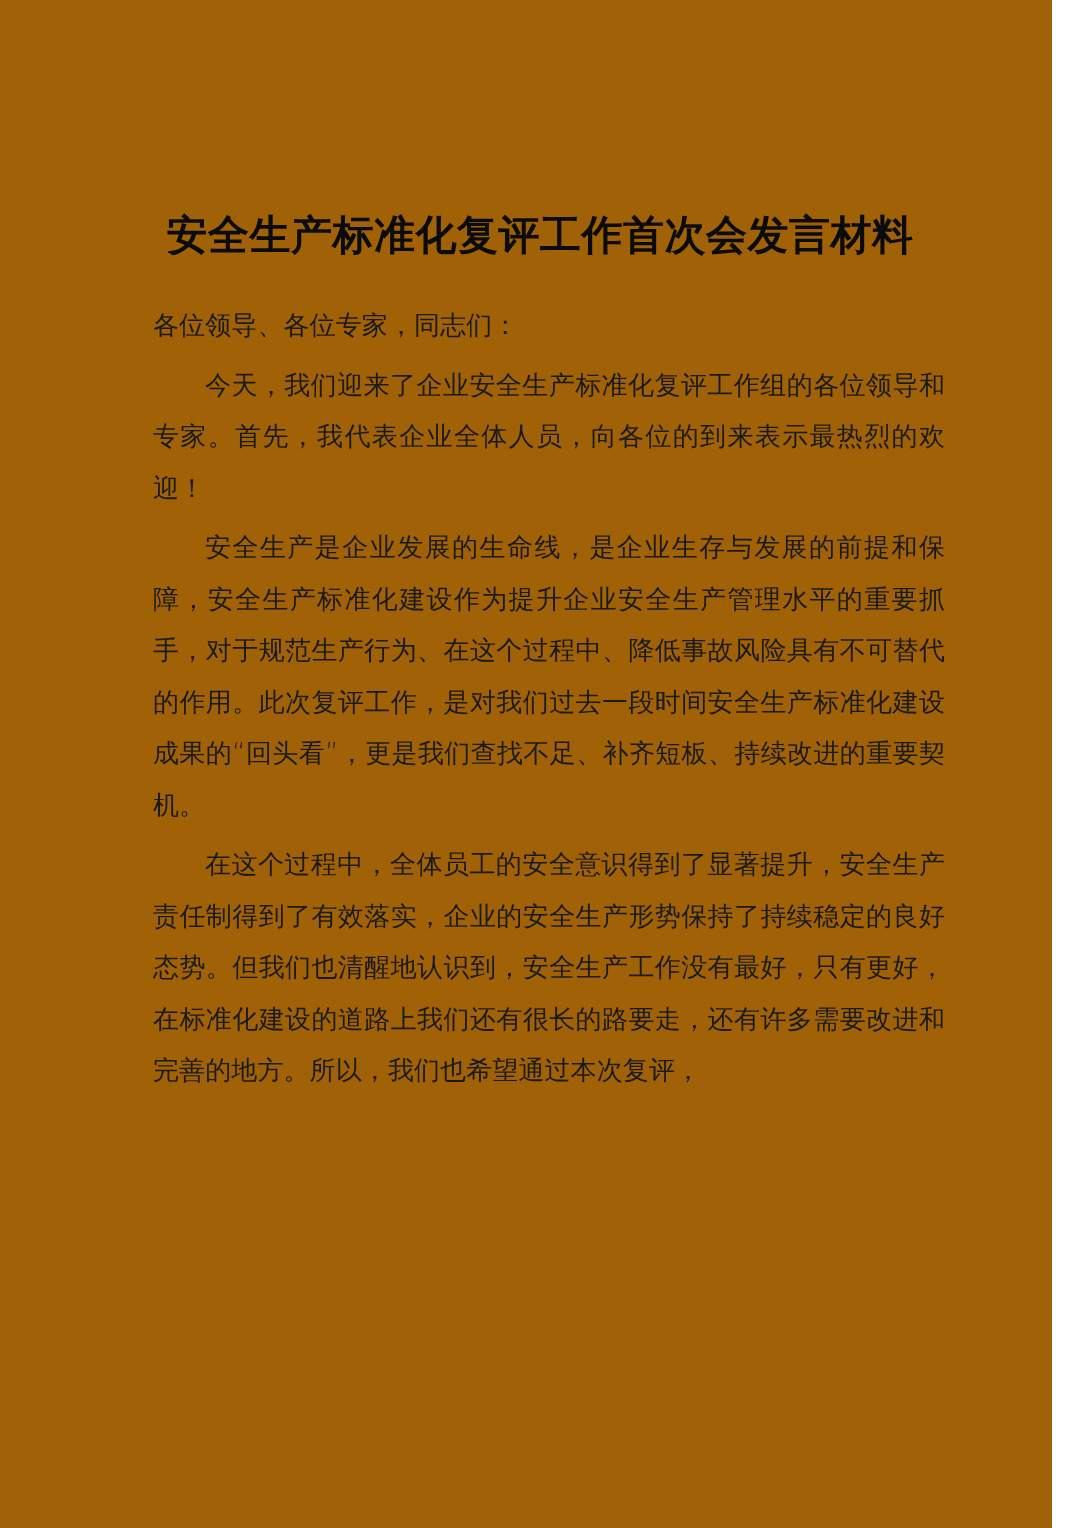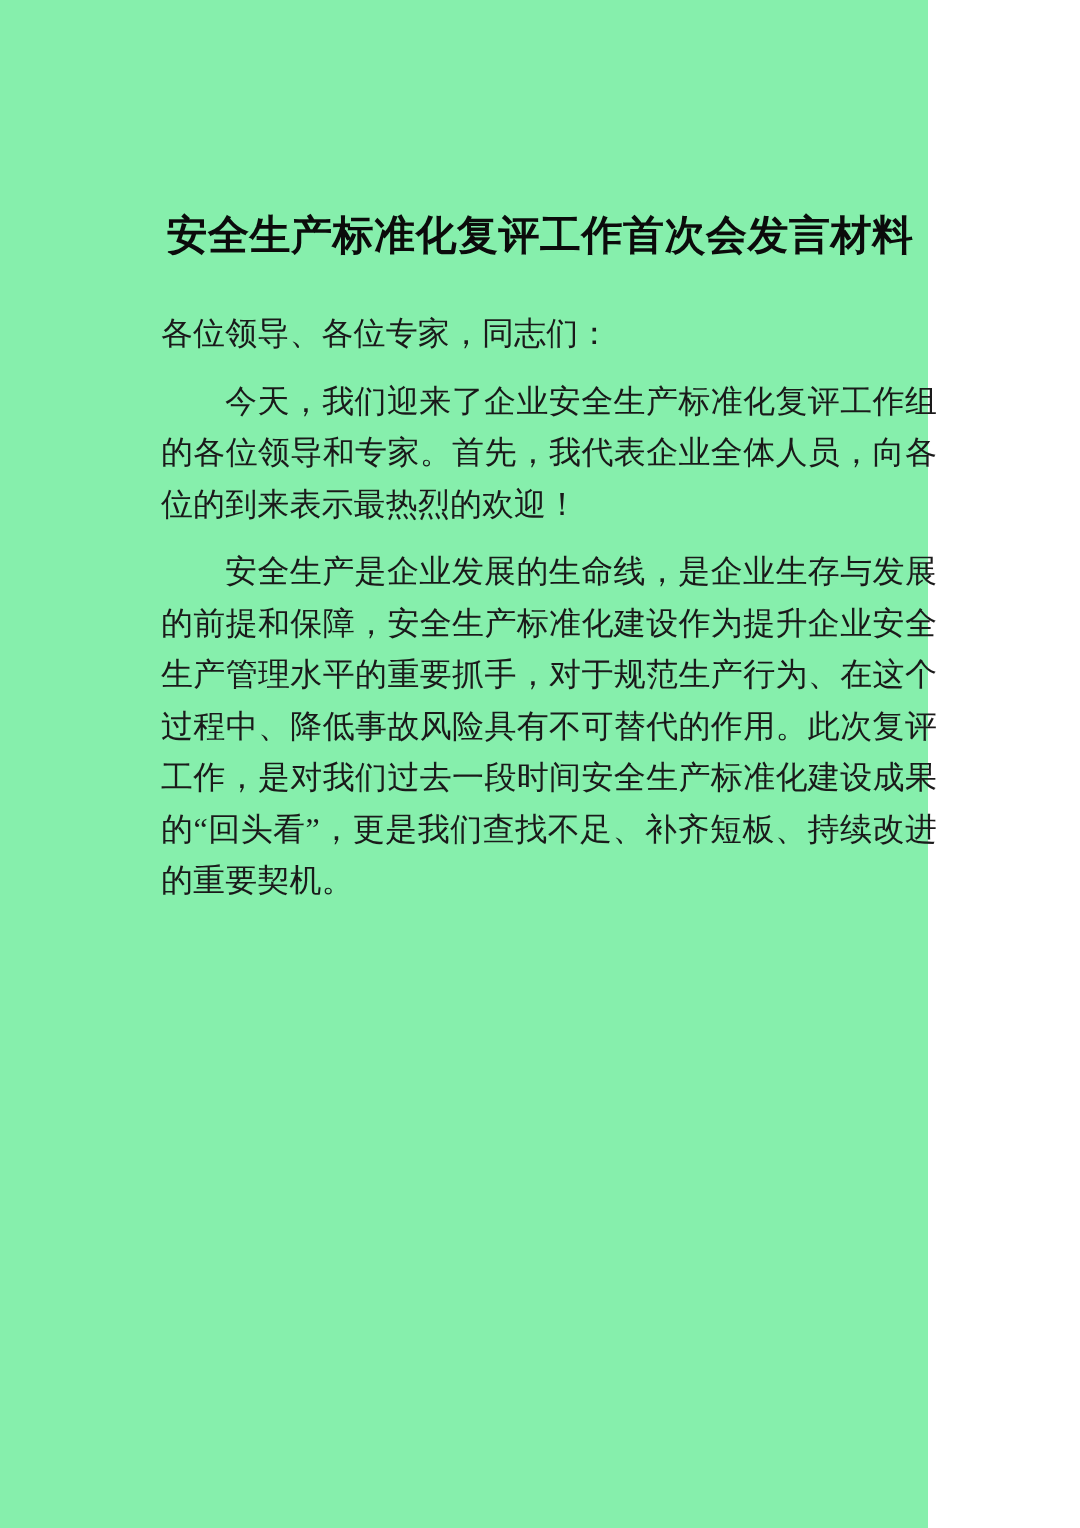--- a/index.html
+++ b/index.html
@@ -8,23 +8,23 @@
     background: #ffffff;
   }
   body {
     width: 1080px;
     height: 1528px;
     overflow: hidden;
     font-family: "DejaVu Serif", "Liberation Serif", serif;
   }
   .page {
     position: relative;
-    width: 928px;
+    width: 1052px;
     height: 1528px;
-    background: #86efac;
+    background: #a16207;
     box-sizing: border-box;
   }
   .doc-title {
     position: absolute;
     left: 0;
     top: 178px;
     width: 1080px;
     text-align: center;
     font-family: "DejaVu Serif", "Liberation Serif", serif;
     font-weight: 700;
@@ -34,37 +34,36 @@
     color: #0b0b0b;
     white-space: nowrap;
   }
   .body-block {
     position: absolute;
     left: 145px;
     top: 292px;
     width: 808px;
   }
   p.para {
-    margin: 16px;
+    margin: 8px;
     padding: 0;
     font-family: "DejaVu Sans", "Liberation Sans", sans-serif;
     font-weight: 300;
-    font-size: 32px;
+    font-size: 26px;
     line-height: 51.5px;
     color: #1a1a1a;
     text-align: justify;
     text-justify: inter-character;
     text-align-last: left;
     letter-spacing: 0.1px;
     word-break: break-all;
     -webkit-font-smoothing: antialiased;
   }
   p.para.indent {
     text-indent: 2em;
-    font-family: Liberation Serif, serif;
   }
   p.para.noindent {
     text-indent: 0;
   }
 </style>
 </head>
 <body style="background: rgb(255, 255, 255);">
 
 <div class="page">
 
@@ -72,16 +71,17 @@
 
   <div class="body-block">
 
     <p class="para noindent" style="color: rgb(26, 26, 26);">各位领导、各位专家，同志们：</p>
 
     <p class="para indent" style="color: rgb(26, 26, 26);">今天，我们迎来了企业安全生产标准化复评工作组的各位领导和专家。首先，我代表企业全体人员，向各位的到来表示最热烈的欢迎！</p>
 
     <p class="para indent" style="color: rgb(26, 26, 26);">安全生产是企业发展的生命线，是企业生存与发展的前提和保障，安全生产标准化建设作为提升企业安全生产管理水平的重要抓手，对于规范生产行为、在这个过程中、降低事故风险具有不可替代的作用。此次复评工作，是对我们过去一段时间安全生产标准化建设成果的“回头看”，更是我们查找不足、补齐短板、持续改进的重要契机。</p>
 
 
+    <p class="para indent" style="color: rgb(26, 26, 26);">在这个过程中，全体员工的安全意识得到了显著提升，安全生产责任制得到了有效落实，企业的安全生产形势保持了持续稳定的良好态势。但我们也清醒地认识到，安全生产工作没有最好，只有更好，在标准化建设的道路上我们还有很长的路要走，还有许多需要改进和完善的地方。所以，我们也希望通过本次复评，</p>
 
   </div>
 
 </div>
 
 </body></html>

